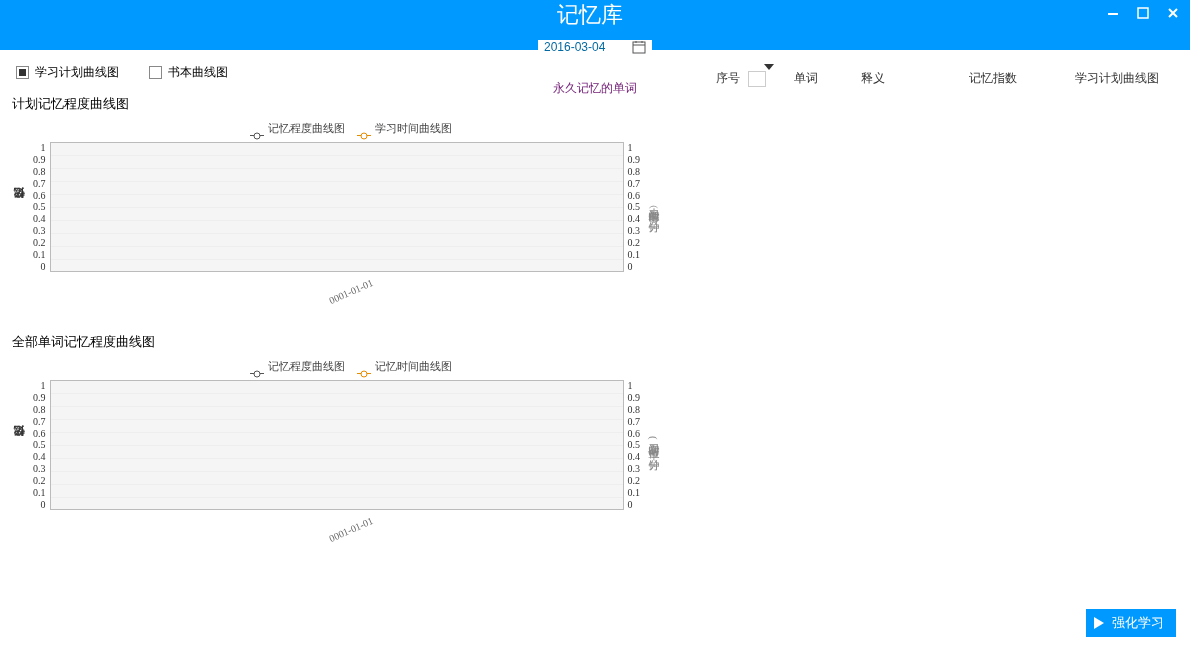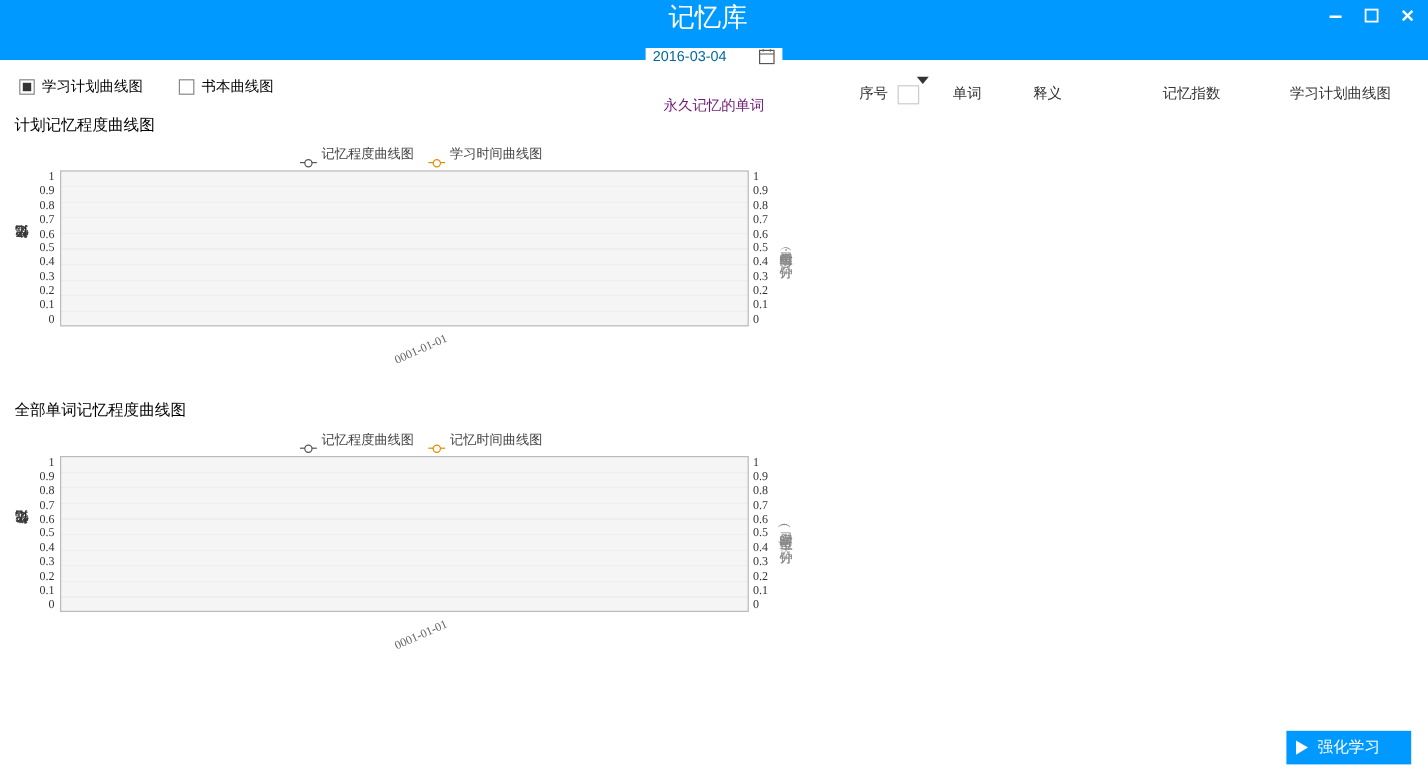--- a/index.html
+++ b/index.html
@@ -216,21 +216,21 @@
     }
     .th { }
     .reinforce-btn {
       position: absolute;
       right: 14px;
       bottom: 14px;
       background: #0099ff;
       color: #fff;
       border: none;
       height: 28px;
-      padding: 0 26px 0 8px;
+      padding: 0 12px 0 8px;
       display: flex;
       align-items: center;
       gap: 8px;
       font-size: 13px;
       cursor: pointer;
       font-family: inherit;
     }
     .play-tri {
       width: 0; height: 0;
       border-top: 6px solid transparent;

